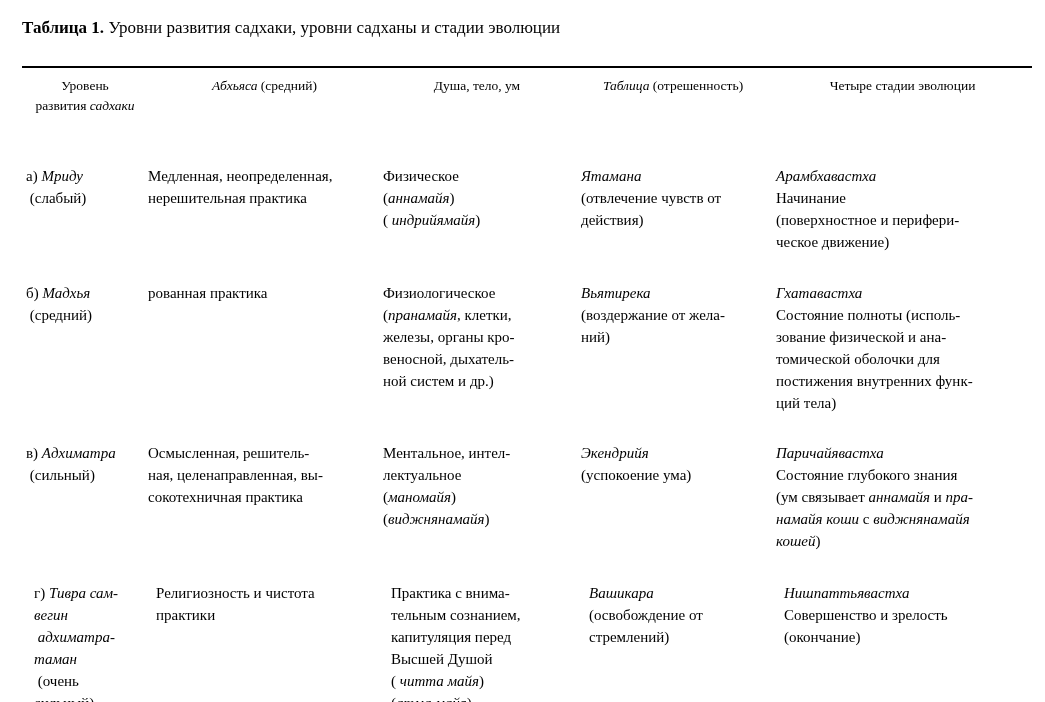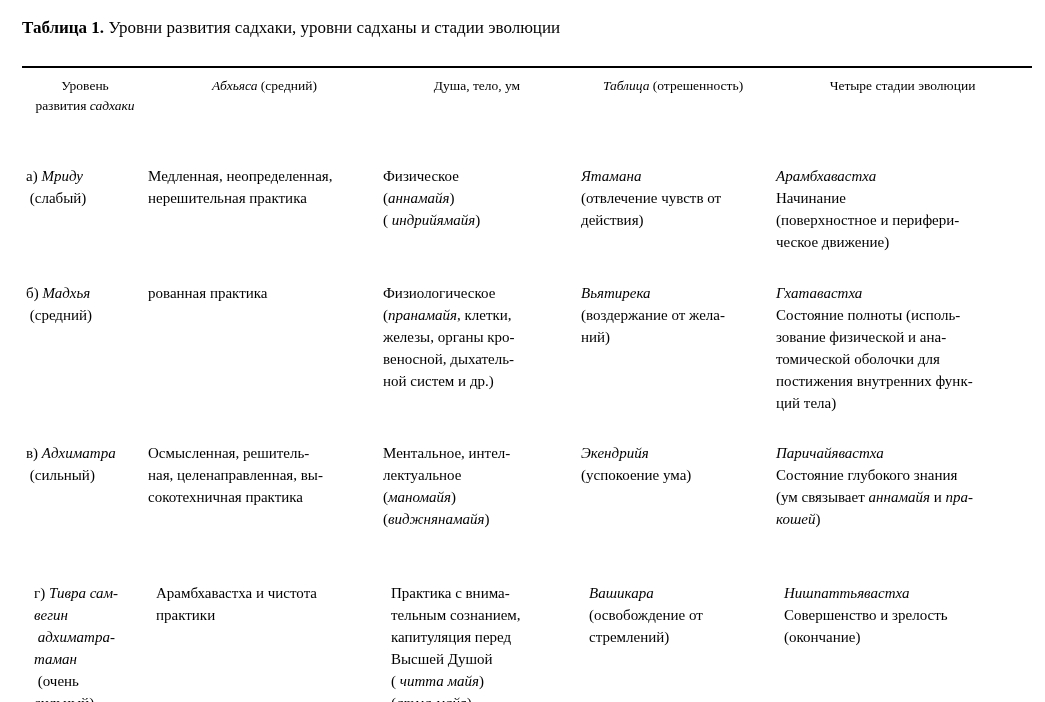--- a/index.html
+++ b/index.html
@@ -162,34 +162,35 @@
             <div class="line"><span>(</span><span class="it">виджнянамайя</span><span>)</span></div>
           </div>
           <div class="td">
             <div class="line"><span class="it">Экендрийя</span></div>
             <div class="line"><span>(успокоение ума)</span></div>
           </div>
           <div class="td">
             <div class="line"><span class="it">Паричайявастха</span></div>
             <div class="line"><span>Состояние глубокого знания</span></div>
             <div class="line"><span>(ум связывает </span><span class="it">аннамайя</span><span> и </span><span class="it">пра-</span></div>
+            <div class="line"><span class="it">намайя коши</span><span> с </span><span class="it">виджнянамайя</span></div>
             <div class="line"><span class="it">кошей</span><span>)</span></div>
           </div>
         </div>
         <div class="grid-row">
           <div class="td">
             <div class="line"><span>г) </span><span class="it">Тивра сам-</span></div>
             <div class="line"><span class="it">вегин</span></div>
             <div class="line"><span class="it"> адхиматра-</span></div>
             <div class="line"><span class="it">таман</span></div>
             <div class="line"><span> (очень</span></div>
             <div class="line"><span>сильный)</span></div>
           </div>
           <div class="td">
-            <div class="line"><span>Арамбхавастха и чистота</span></div>
+            <div class="line"><span>Религиозность и чистота</span></div>
             <div class="line"><span>практики</span></div>
           </div>
           <div class="td">
             <div class="line"><span>Практика с внима-</span></div>
             <div class="line"><span>тельным сознанием,</span></div>
             <div class="line"><span>капитуляция перед</span></div>
             <div class="line"><span>Высшей Душой</span></div>
             <div class="line"><span>( </span><span class="it">читта майя</span><span>)</span></div>
             <div class="line"><span>(</span><span class="it">атма майя</span><span>)</span></div>
           </div>

